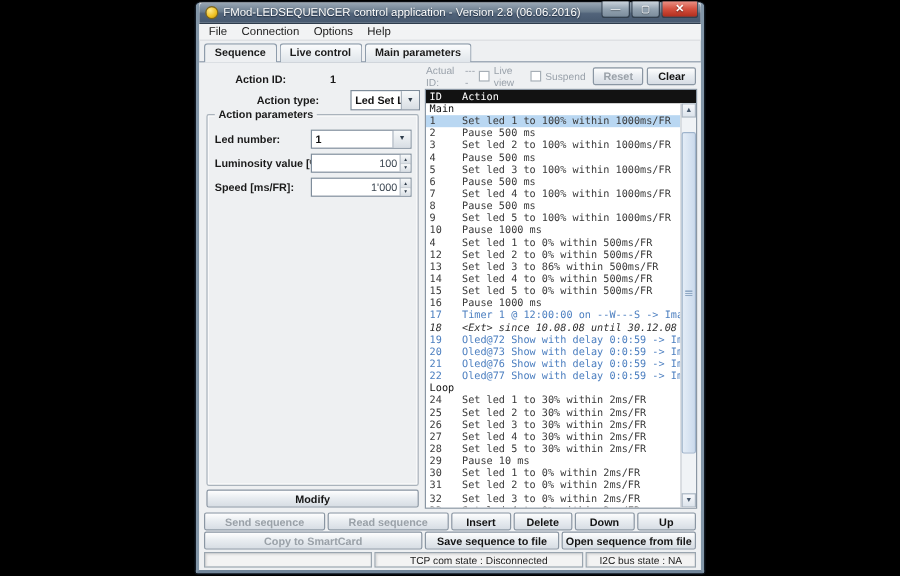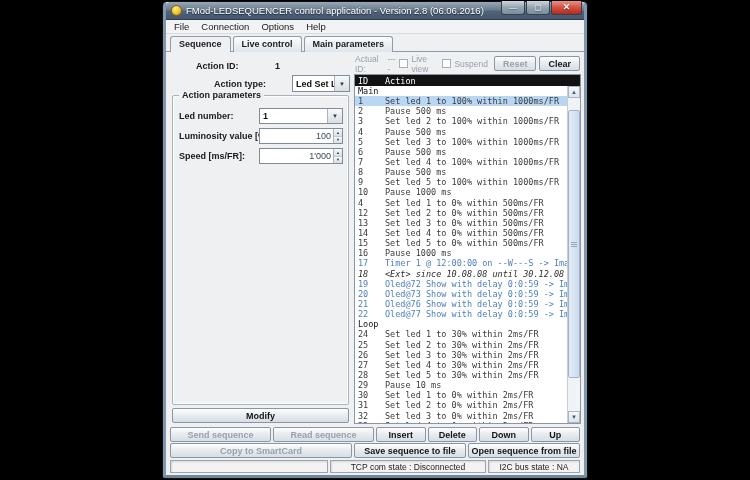--- a/index.html
+++ b/index.html
@@ -133,21 +133,21 @@
   .bb-copy { width:182px; }
   .bb-flex { flex:1; }
 
   
   .statusbar { flex:0 0 16px; display:flex; gap:2px; padding:1px 4px 2px 4px; align-items:stretch; }
   .status-box { border:1px solid #9aa5af; background:#f3f3f3;
                 box-shadow:inset 1px 1px 2px rgba(0,0,0,.12);
                 font-size:8.5px; color:#222; display:flex; align-items:center;
                 justify-content:center; white-space:nowrap; padding:0 4px; }
   .status-left { flex:1; }
-  .status-tcp { width:156px; }
+  .status-tcp { width:174px; }
   .status-i2c { width:92px; }
 </style>
 </head>
 <body>
 
 <div class="stage">
   <div class="window">
 
     <div class="titlebar">
       <div class="title-icon"></div>
@@ -291,21 +291,21 @@
                 <div class="srow">
                   <span class="cid">4</span>
                   <span class="cact">Set led 1 to 0% within 500ms/FR</span>
                 </div>
                 <div class="srow">
                   <span class="cid">12</span>
                   <span class="cact">Set led 2 to 0% within 500ms/FR</span>
                 </div>
                 <div class="srow">
                   <span class="cid">13</span>
-                  <span class="cact">Set led 3 to 0% within 500ms/FR</span>
+                  <span class="cact">Set led 3 to 86% within 500ms/FR</span>
                 </div>
                 <div class="srow">
                   <span class="cid">14</span>
                   <span class="cact">Set led 4 to 0% within 500ms/FR</span>
                 </div>
                 <div class="srow">
                   <span class="cid">15</span>
                   <span class="cact">Set led 5 to 0% within 500ms/FR</span>
                 </div>
                 <div class="srow">

